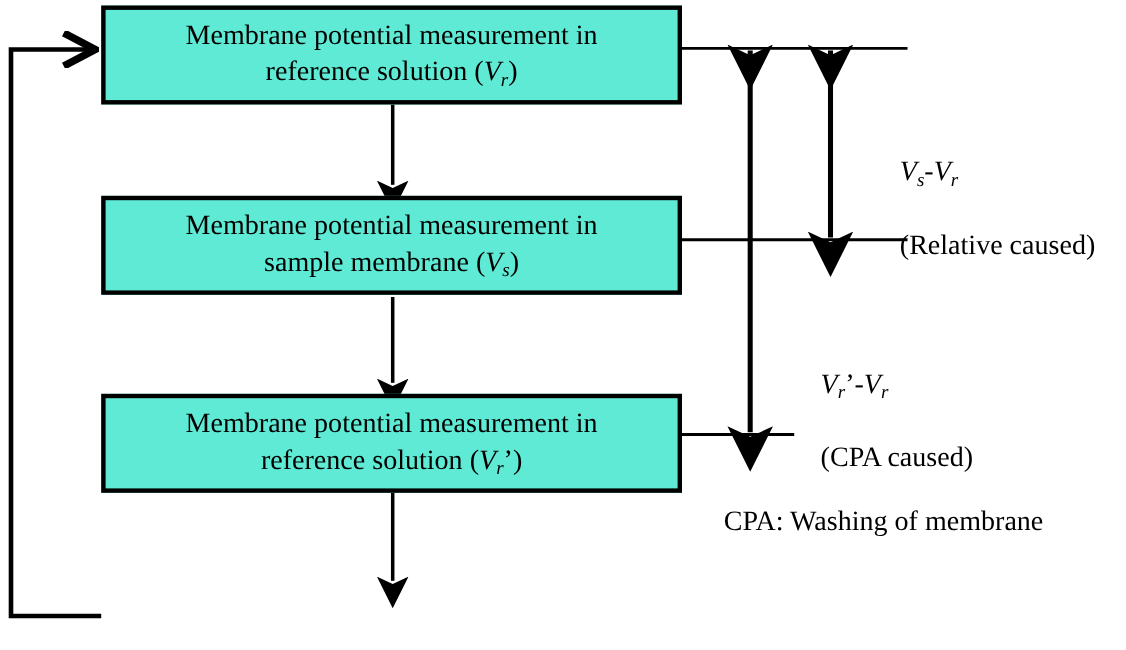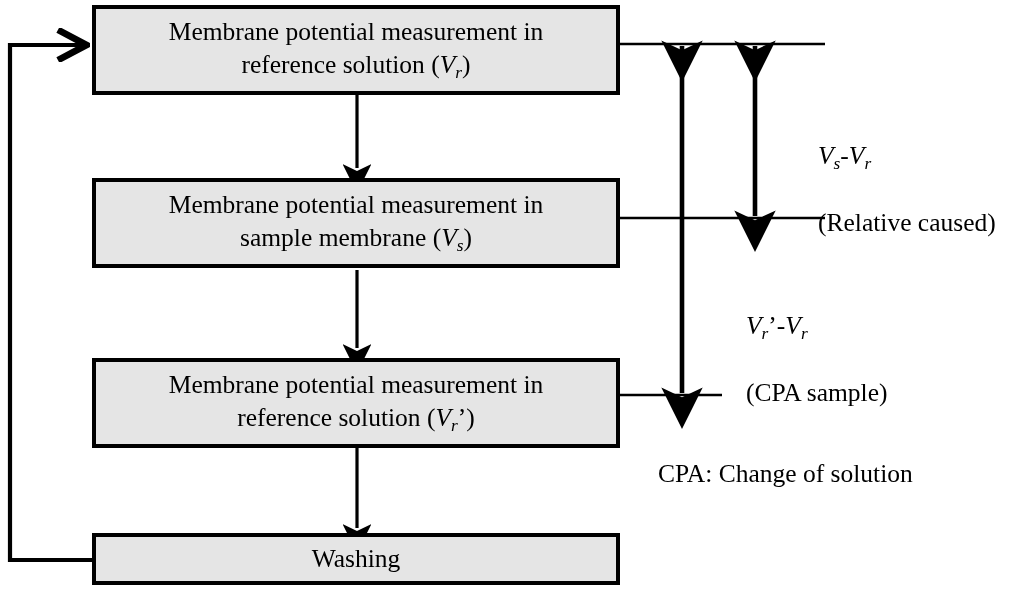--- a/index.html
+++ b/index.html
@@ -24,21 +24,21 @@
   svg.layer {
     position: absolute;
     left: 0; top: 0;
     width: 1024px;
     height: 591px;
     overflow: visible;
   }
   .proc-box {
     position: absolute;
     box-sizing: border-box;
-    background: #e5e5e5;
+    background: #5eead4;
     border: 4px solid #000000;
     display: flex;
     align-items: center;
     justify-content: center;
     text-align: center;
     line-height: 1.30;
     font-size: 25.5px;
   }
   .proc-box .box-text {
     display: block;
@@ -140,31 +140,28 @@
   </div>
 
   <div class="proc-box" style="left:92px; top:178px; width:528px; height:90px;">
     <span class="box-text"><span>Membrane potential measurement in</span><br><span>sample membrane (</span><span class="ital">V</span><span class="sub-in-box">s</span><span>)</span></span>
   </div>
 
   <div class="proc-box" style="left:92px; top:358px; width:528px; height:90px;">
     <span class="box-text"><span>Membrane potential measurement in</span><br><span>reference solution (</span><span class="ital">V</span><span class="sub-in-box">r</span><span>’)</span></span>
   </div>
 
-  <div class="proc-box" style="left:92px; top:533px; width:528px; height:52px;">
-    <span class="box-text">Washing</span>
-  </div>
 
   <div class="annot" style="left:806px; top:107px;margin-left:12px;">
     <div class="annot-formula"><span>V</span><span class="sub">s</span><span class="plain">-</span><span>V</span><span class="sub">r</span></div>
     <div class="annot-caption">(Relative caused)</div>
   </div>
 
-  <div class="annot" style="left:746px; top:277px;">
+  <div class="annot" style="left:746px; top:300px;">
     <div class="annot-formula"><span>V</span><span class="sub">r</span><span class="plain">’-</span><span>V</span><span class="sub">r</span></div>
-    <div class="annot-caption">(CPA sample)</div>
+    <div class="annot-caption">(CPA caused)</div>
   </div>
 
   <div class="legend-text" style="left:658px; top:424px;">
-    <div>CPA: Change of solution</div>
+    <div>CPA: Washing of membrane</div>
   </div>
 
 </div>
 
 </body></html>

